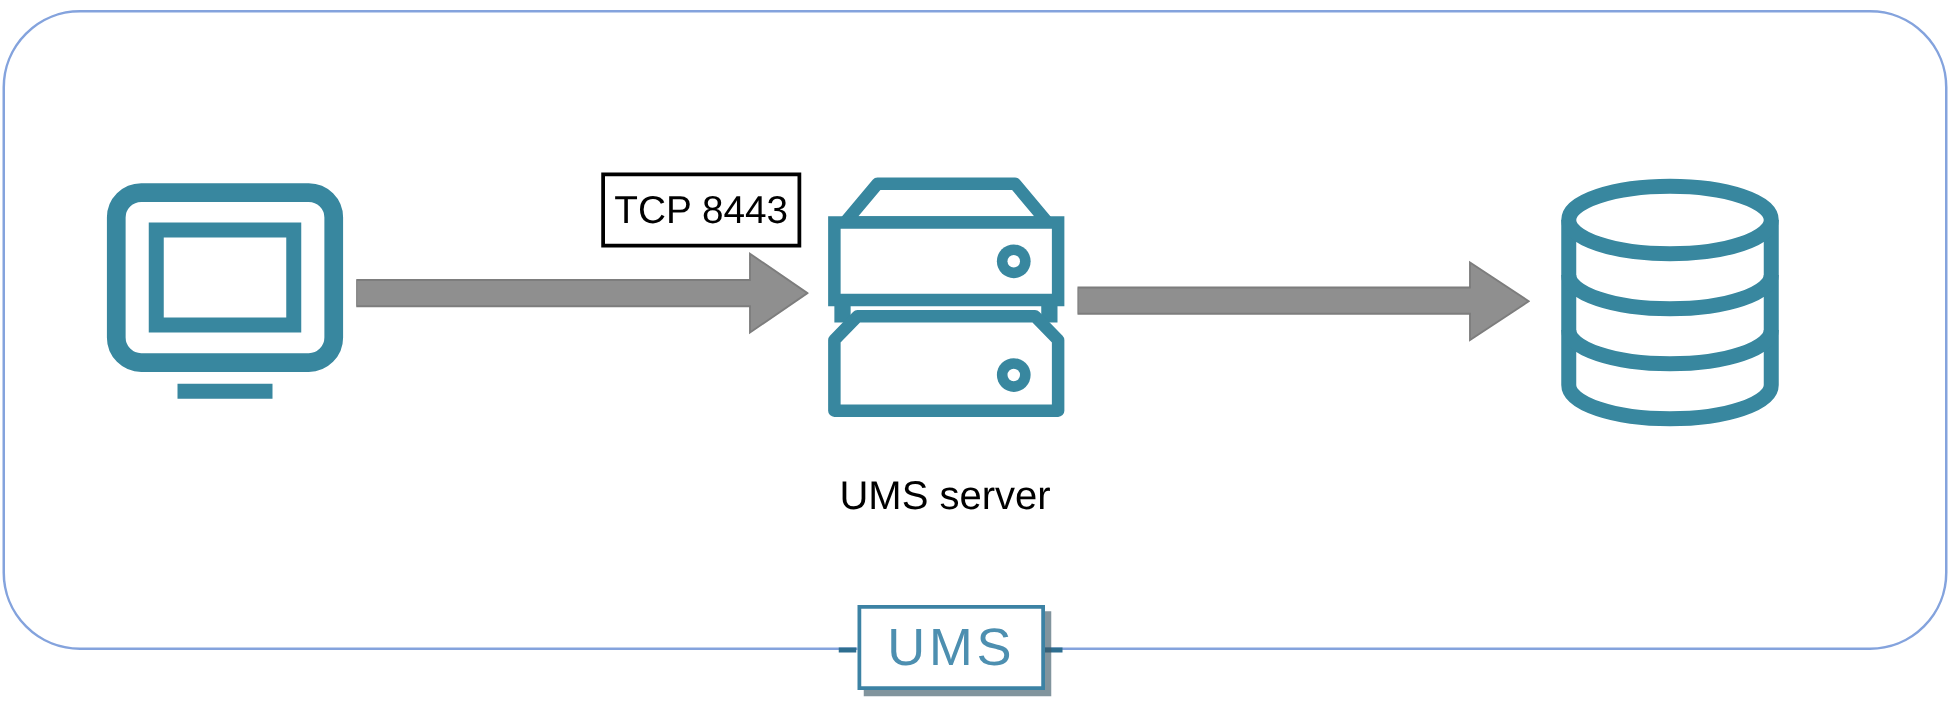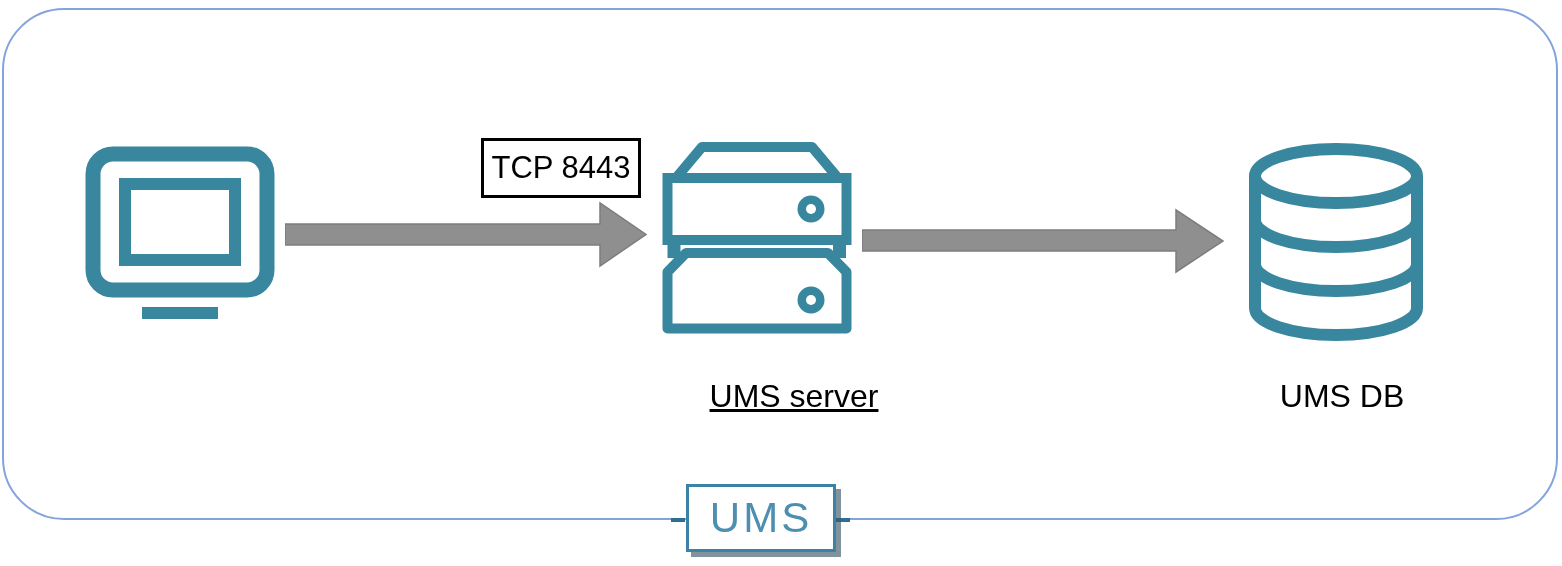--- a/index.html
+++ b/index.html
@@ -31,21 +31,21 @@
   }
   .tcp-box{left:481px;top:138px;width:160px;height:60px;}
   .dbport-box{left:980px;top:137px;width:221px;height:63px;}
   .arrow-svg{position:absolute;z-index:2;}
   .arrow-shape{fill:var(--arrow-gray);stroke:var(--arrow-edge);stroke-width:1.5;}
   .node-label{
     position:absolute;top:378px;width:220px;text-align:center;
     font-size:32px;color:var(--label-black);white-space:nowrap;
   }
   .console-label{left:59px;}
-  .server-label{left:684px;text-decoration:underline;}
+  .server-label{left:646px;}
   .db-label{left:1232px;}
   .ums-badge{
     position:absolute;left:686px;top:484px;width:150px;height:68px;box-sizing:border-box;
     background:#fff;border:3px solid var(--badge-border);
     box-shadow:5px 5px 0 0 rgba(61,90,104,0.65);
     display:flex;align-items:center;justify-content:center;
     font-size:42px;font-weight:100;letter-spacing:3px;color:var(--badge-text);
     z-index:6;
   }
   .badge-tick{position:absolute;top:518px;width:14px;height:4px;background:#2E6E90;z-index:5;}
@@ -93,21 +93,20 @@
   <svg class="icon-svg" style="left:1242px;top:142px;" width="188" height="200" viewBox="0 0 188 200">
     <path class="teal-stroke" d="M13,34 L13,166" stroke-width="12"></path>
     <path class="teal-stroke" d="M175,34 L175,166" stroke-width="12"></path>
     <ellipse class="teal-stroke" style="fill:#fff" cx="94" cy="34" rx="81" ry="27" stroke-width="12"></ellipse>
     <path class="teal-stroke" d="M13 78 A 81 27 0 0 0 175 78" stroke-width="12"></path>
     <path class="teal-stroke" d="M13 122 A 81 27 0 0 0 175 122" stroke-width="12"></path>
     <path class="teal-stroke" d="M13 166 A 81 27 0 0 0 175 166" stroke-width="12"></path>
   </svg>
 
   <div class="node-label server-label">UMS server</div>
-  <div class="node-label db-label">UMS DB</div>
 
   <div class="badge-tick badge-tick-left"></div>
   <div class="badge-tick badge-tick-right"></div>
   <div class="ums-badge">
     <span>UMS</span>
   </div>
 
 </div>
 
 </body></html>

